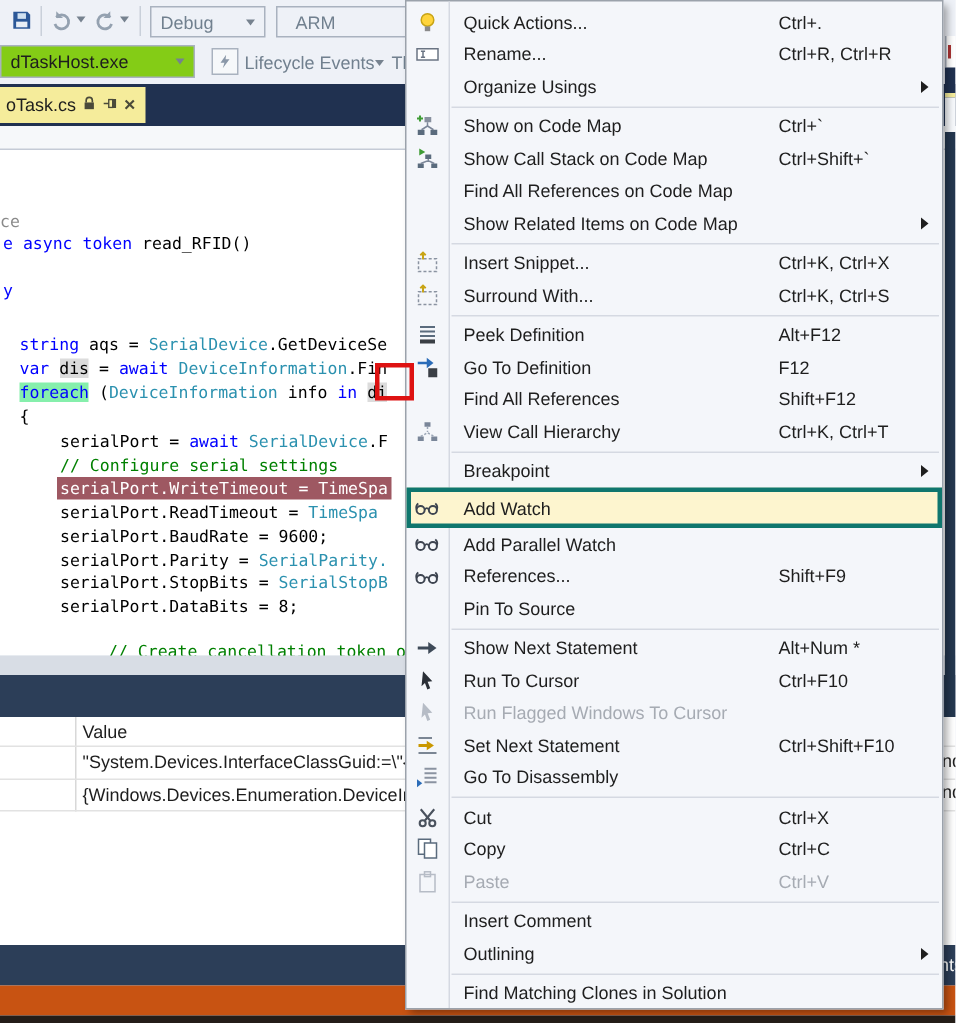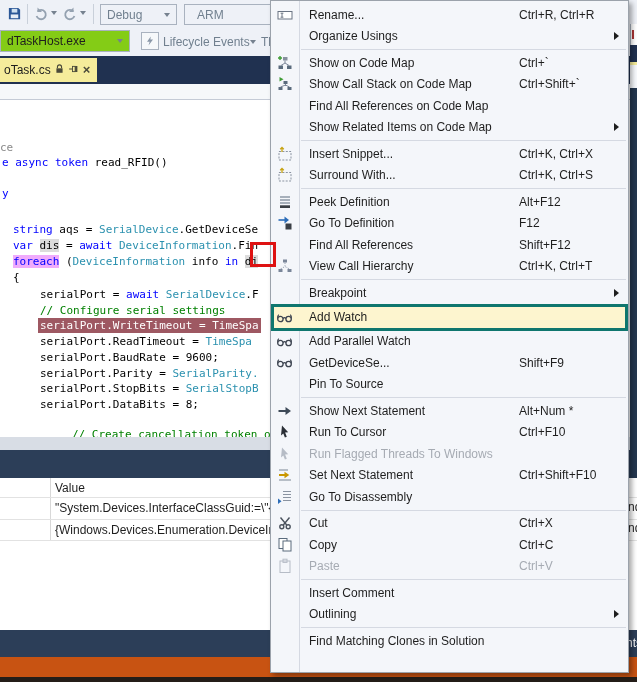--- a/index.html
+++ b/index.html
@@ -28,21 +28,21 @@
   #editor-top-strip{left:0;top:84px;width:637px;height:16px;background:#F6F8FA;border-bottom:1px solid #C5CBD6;box-sizing:border-box;}
   #editor{left:0;top:100px;width:637px;height:337px;background:#FFFFFF;}
   .code-line{position:absolute;font-family:"DejaVu Sans Mono","Liberation Mono",monospace;
     font-size:11px;line-height:15px;white-space:pre;color:#000;}
   .seg-kw{color:#0000FF;}
   .seg-ty{color:#2B91AF;}
   .seg-cm{color:#008000;}
   .seg-gray{color:#8A8A8A;}
   .seg-pl{color:#000000;}
   .seg-wh{color:#FFFFFF;}
-  .seg-hly{background:#f0abfc;}
+  .seg-hly{background:#86efac;}
   .seg-hlg{background:#DCDCDC;margin-top:32px;}
   .line-maroon{background:#9E5862;padding:0 2px;}
   #editor-bottom-strip{left:0;top:437px;width:637px;height:13px;background:#D8DDE5;}
   #panel-splitter{left:0;top:450px;width:637px;height:28px;background:#2C3E58;}
 
   
   #watch-panel{left:0;top:478px;width:637px;height:152px;background:#FFFFFF;color:#1E1E1E;}
   #watch-col-divider{left:50px;top:0;width:1px;height:63px;background:#D8D8D8;}
   #watch-header{left:55px;top:3px;font-weight:normal;}
   .watch-gridline{left:0;width:637px;height:1px;background:#E2E2E2;}
@@ -197,20 +197,30 @@
   <div class="abs sliver" style="top:88px;height:390px;background:#24374F;"></div>
   <div class="abs frag" style="left:628px;top:500px;color:#1E1E1E;z-index:12;">nd</div>
   <div class="abs frag" style="left:628px;top:521px;color:#1E1E1E;z-index:12;">nd</div>
 
   <div class="abs" id="context-menu">
     <div id="menu-icon-col-line"></div>
     <div id="menu-items">
         <div class="menu-item">
           <span class="mi">
             <svg width="16" height="16" viewBox="0 0 16 16">
+              <circle cx="8" cy="6.3" r="4.2" fill="#FFD43B" stroke="#C8A415"></circle>
+              <rect x="6.2" y="10.6" width="3.6" height="3.2" fill="#8A8A8A"></rect>
+            </svg>
+          </span>
+          <span class="ml">Quick Actions...</span>
+          <span class="ms">Ctrl+.</span>
+        </div>
+        <div class="menu-item">
+          <span class="mi">
+            <svg width="16" height="16" viewBox="0 0 16 16">
               <rect x="1" y="4.5" width="14" height="7.5" fill="#FFF" stroke="#6A7483"></rect>
               <path d="M5 6.2v4M3.6 6.2h2.8M3.6 10.2h2.8" stroke="#6A7483" fill="none"></path>
             </svg>
           </span>
           <span class="ml">Rename...</span>
           <span class="ms">Ctrl+R, Ctrl+R</span>
         </div>
         <div class="menu-item">
           <span class="ml">Organize Usings</span>
           <span class="sub-arrow"></span>
@@ -334,21 +344,21 @@
           <span class="ml">Add Parallel Watch</span>
         </div>
         <div class="menu-item">
           <span class="mi">
             <svg width="17" height="17" viewBox="0 0 17 17">
               <circle cx="4.4" cy="10" r="2.7" fill="none" stroke="#3D4450" stroke-width="1.3"></circle>
               <circle cx="12.6" cy="10" r="2.7" fill="none" stroke="#3D4450" stroke-width="1.3"></circle>
               <path d="M7.1 9.6q1.4-1.8 2.8 0M1.7 9.5Q.9 7.3 2.8 5.6M15.3 9.5q.8-2.2-1.1-3.9" fill="none" stroke="#3D4450" stroke-width="1.2"></path>
             </svg>
           </span>
-          <span class="ml">GetDeviceSe...</span>
+          <span class="ml">References...</span>
           <span class="ms">Shift+F9</span>
         </div>
         <div class="menu-item">
           <span class="ml">Pin To Source</span>
         </div>
         <div class="menu-sep"></div>
         <div class="menu-item">
           <span class="mi">
             <svg width="16" height="16" viewBox="0 0 16 16">
               <path d="M1.5 8h8" stroke="#3E4A58" stroke-width="2"></path>
@@ -366,21 +376,21 @@
           </span>
           <span class="ml">Run To Cursor</span>
           <span class="ms">Ctrl+F10</span>
         </div>
         <div class="menu-item disabled">
           <span class="mi">
             <svg width="16" height="16" viewBox="0 0 16 16">
               <path d="M5 1.5 11.2 8.2 8.1 8.5 9.8 12.8 7.9 13.6 6.3 9.4 4 11.5Z" fill="#B6BCC6"></path>
             </svg>
           </span>
-          <span class="ml">Run Flagged Threads To Windows</span>
+          <span class="ml">Run Flagged Windows To Cursor</span>
         </div>
         <div class="menu-item">
           <span class="mi">
             <svg width="16" height="16" viewBox="0 0 16 16">
               <path d="M2 3h9M2 13h12" stroke="#7B8694" stroke-width="1.2"></path>
               <path d="M2 8h6" stroke="#C99700" stroke-width="2"></path>
               <path d="M7.5 4.8 12.3 8l-4.8 3.2z" fill="#C99700"></path>
             </svg>
           </span>
           <span class="ml">Set Next Statement</span>

